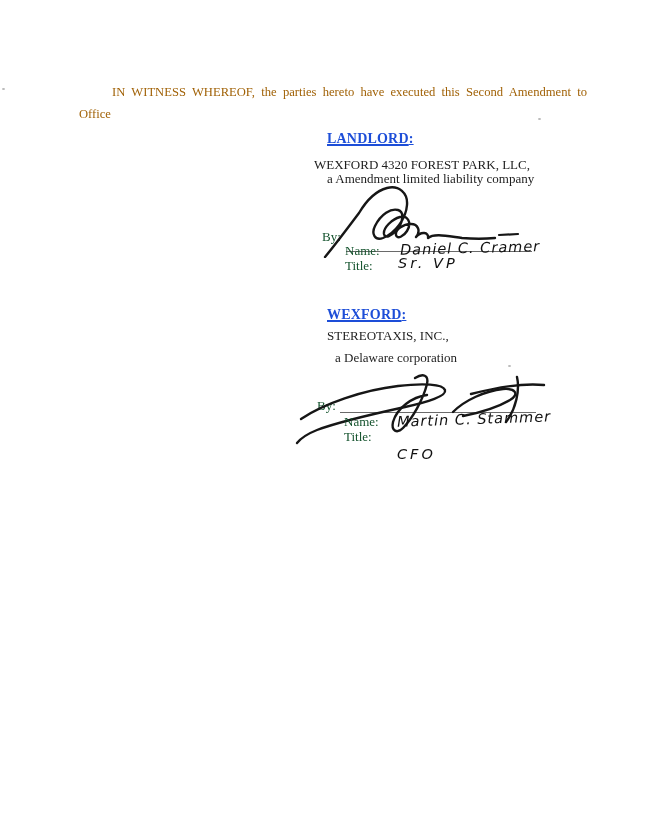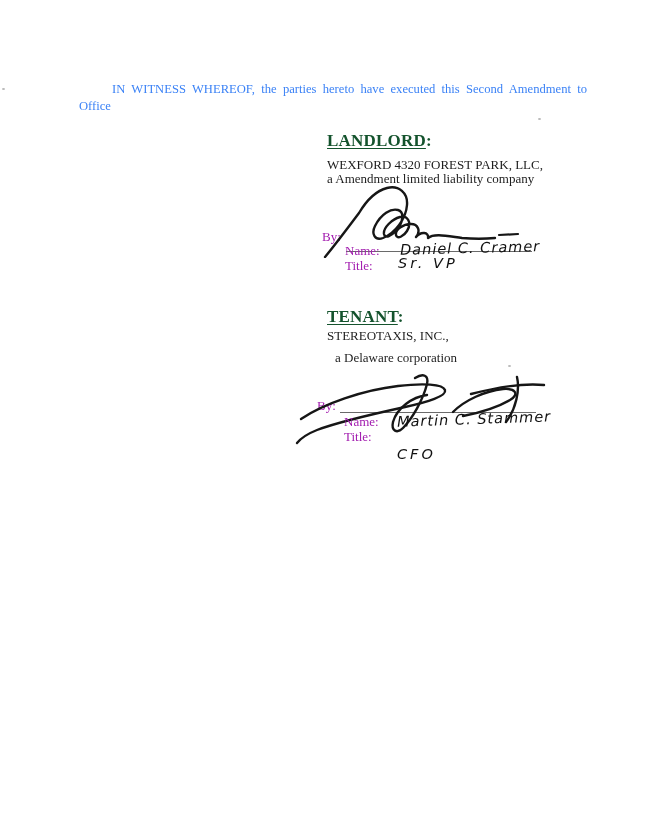--- a/index.html
+++ b/index.html
@@ -11,35 +11,35 @@
     background: #ffffff;
     font-family: "Liberation Serif", "DejaVu Serif", serif;
     color: #1b1b1b;
     overflow: hidden;
   }
   .abs { position: absolute; }
 
   
   .intro {
     left: 79px; top: 81px; width: 508px;
-    font-size: 12.6px; line-height: 17px;
-    color: #3b82f6;
+    font-size: 12.6px; line-height: 22px;
+    color: #a16207;
   }
   .intro .l1 { display: block; text-indent: 33px; text-align: justify; text-align-last: justify; }
   .intro .l2 { display: block; }
 
   
   .sec-heading {
-    font-size: 17px; font-weight: bold; letter-spacing: 0.2px; color: #14532d;
+    font-size: 14px; font-weight: bold; letter-spacing: 0.2px; color: #1d4ed8; text-decoration: underline;
   }
   .sec-heading .uw { text-decoration: underline; text-underline-offset: 2px; }
 
   .party-line { font-size: 13px; color: #1d1d1d; white-space: nowrap; }
 
-  .label { font-size: 13px; color: #a21caf; white-space: nowrap; }
+  .label { font-size: 13px; color: #14532d; white-space: nowrap; }
 
   .handwriting {
     font-family: "DejaVu Sans", sans-serif;
     font-style: italic;
     font-size: 14.5px;
     color: #111;
     white-space: nowrap;
     letter-spacing: 1px;
   }
 
@@ -61,41 +61,41 @@
 
   <div class="abs speck" style="left:2px; top:88px;"></div>
   <div class="abs speck" style="left:538px; top:118px;"></div>
   <div class="abs speck" style="left:508px; top:365px;"></div>
 
   <div>
     <div class="abs sec-heading" style="left:327px; top:131px;">
       <span class="uw">LANDLORD</span><span>:</span>
     </div>
 
-    <div class="abs party-line" style="left:327px; top:157px;">WEXFORD 4320 FOREST PARK, LLC,</div>
+    <div class="abs party-line" style="left:314px; top:157px;">WEXFORD 4320 FOREST PARK, LLC,</div>
     <div class="abs party-line" style="left:327px; top:171px;">a Amendment limited liability company</div>
 
     <div class="abs label" style="left:322px; top:229px;">By:</div>
     <div class="abs sig-line" style="left:346px; top:251px; width:186px;"></div>
 
     <svg class="abs sig-svg" style="left:315px; top:183px;" width="230" height="75" viewBox="0 0 230 75" aria-hidden="true">
       <path stroke-width="2.4" d="M10,74 C20,62 32,46 44,30 C50,20 60,8 72,5 C84,2 93,10 92,22 C91,36 80,50 68,55 C60,58 56,51 60,43 C66,31 76,25 83,27 C90,29 88,40 81,48 C76,53 70,56 69,51 C68,45 77,36 85,34 C93,32 97,40 92,48 C89,53 82,57 81,52 C80,47 88,41 96,41 C103,41 106,48 101,54 C106,48 114,49 113,55 C119,50 132,53 147,55 C158,56 170,56 180,55"></path>
       <path stroke-width="2.2" d="M184,52 L203,51"></path>
     </svg>
 
     <div class="abs label" style="left:345px; top:243px;">Name:</div>
     <div class="abs handwriting" style="left:400px; top:240px; transform:rotate(-1.5deg);">Daniel C. Cramer</div>
 
     <div class="abs label" style="left:345px; top:258px;">Title:</div>
     <div class="abs handwriting" style="left:398px; top:255px; letter-spacing:3px;font-style:italic;">Sr. VP</div>
   </div>
 
   <div>
     <div class="abs sec-heading" style="left:327px; top:307px;">
-      <span class="uw">TENANT</span><span>:</span>
+      <span class="uw">WEXFORD</span><span>:</span>
     </div>
 
     <div class="abs party-line" style="left:327px; top:328px;">STEREOTAXIS, INC.,</div>
     <div class="abs party-line" style="left:335px; top:350px;">a Delaware corporation</div>
 
     <div class="abs label" style="left:317px; top:398px;">By:</div>
     <div class="abs sig-line" style="left:340px; top:412px; width:196px;"></div>
 
     <svg class="abs sig-svg" style="left:293px; top:372px;" width="256" height="74" viewBox="0 0 256 74" aria-hidden="true">
       <path stroke-width="2.4" d="M8,47 C30,32 70,18 105,14 C130,11 150,12 152,18 C154,24 135,30 112,35 C80,42 45,50 24,58 C14,62 8,66 4,71"></path>

